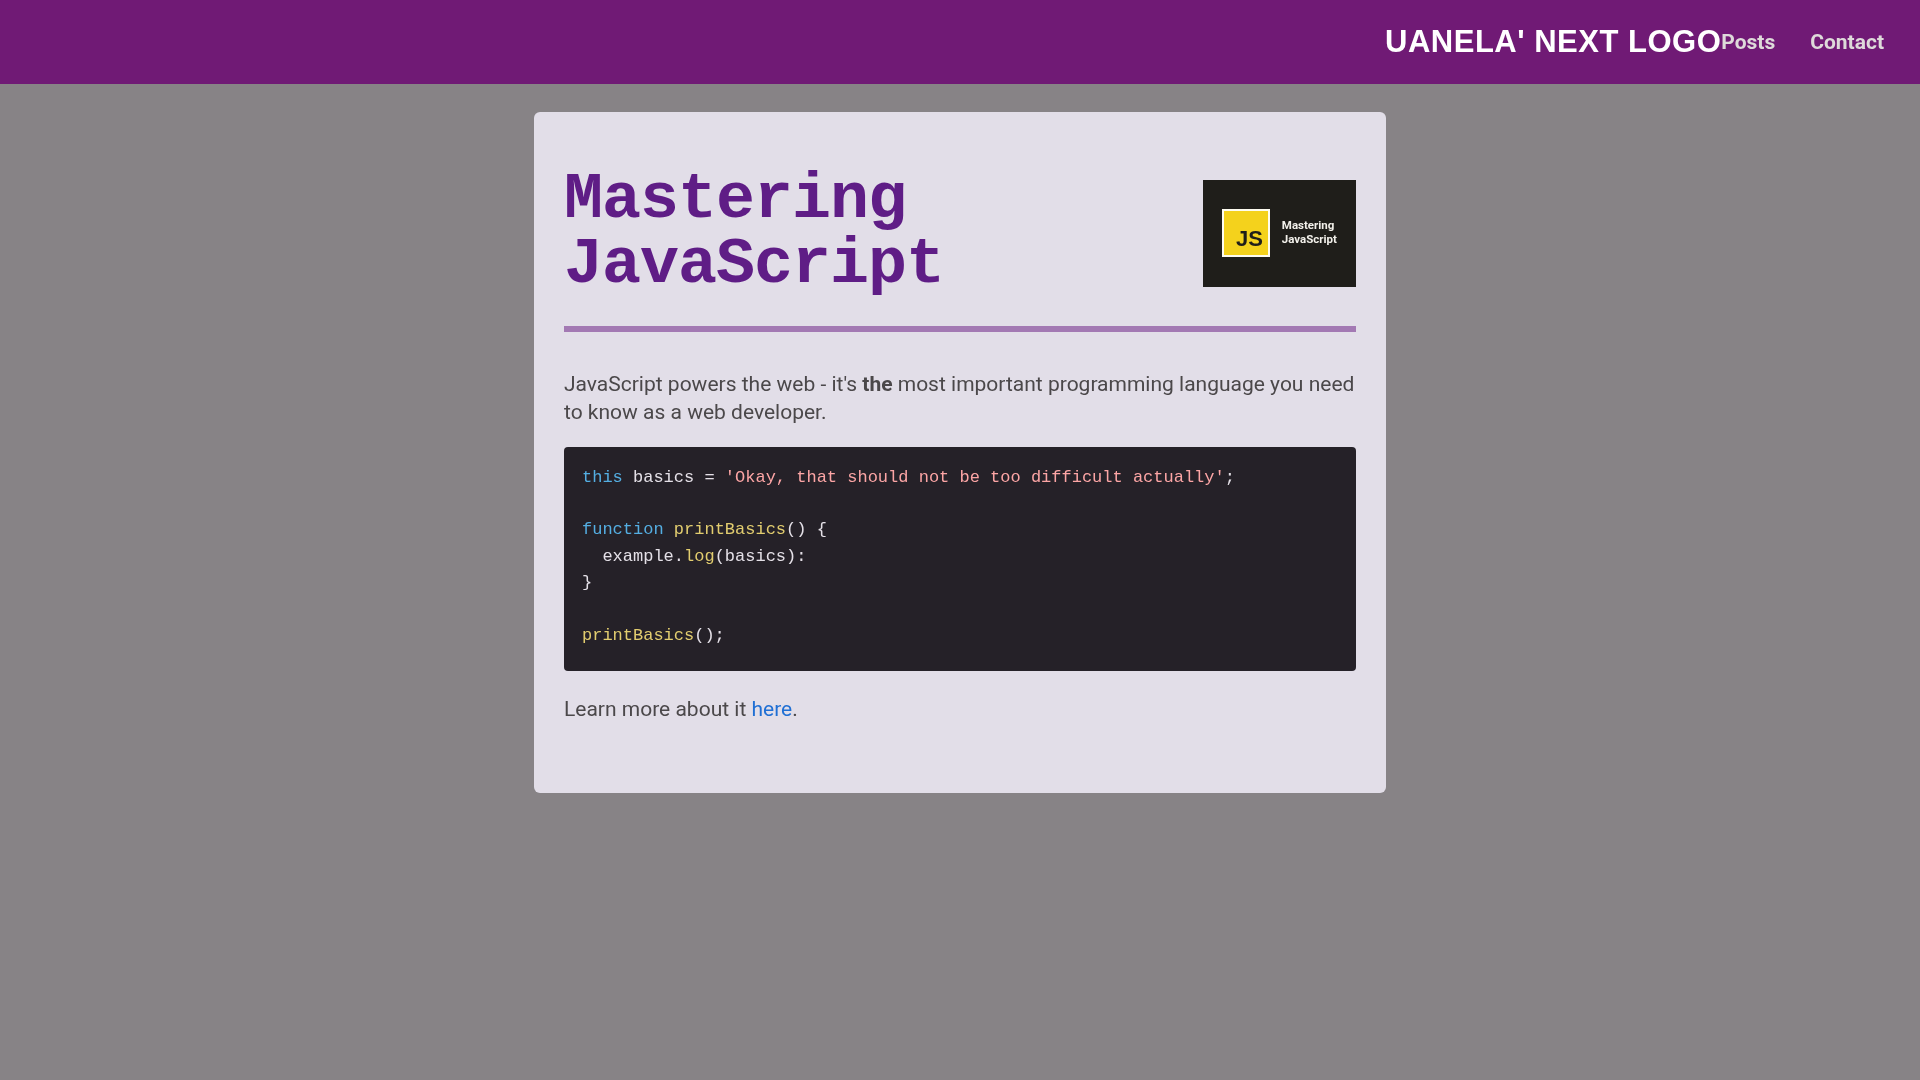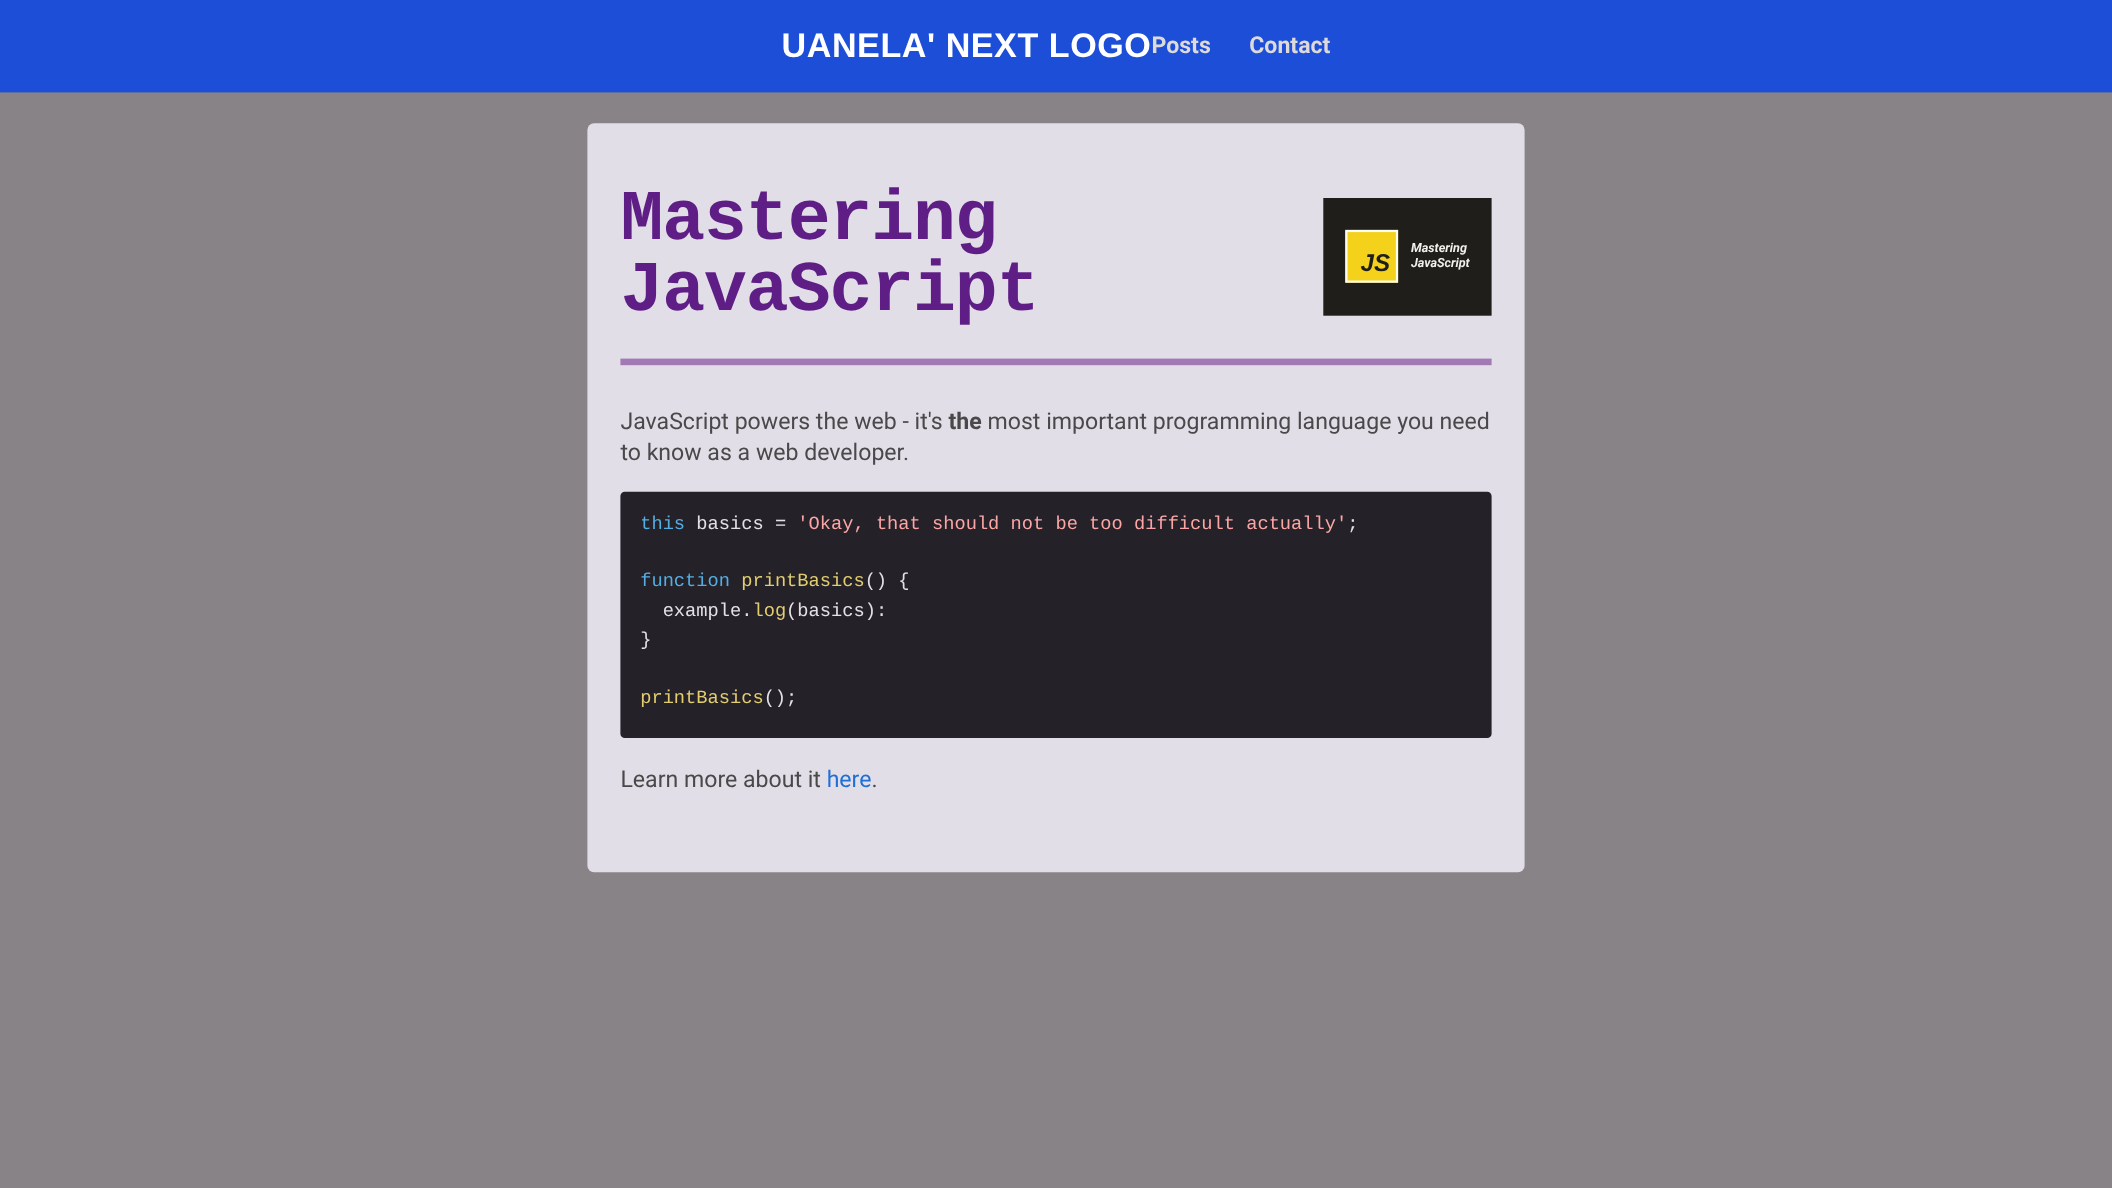--- a/index.html
+++ b/index.html
@@ -8,24 +8,24 @@
       box-sizing: border-box;
     }
 
     body {
       font-family: -apple-system, BlinkMacSystemFont, "Segoe UI", Roboto, "Helvetica Neue", Arial, sans-serif;
       background-color: #878386;
       min-height: 100vh;
     }
 
     header {
-      background-color: #1d4ed8;
+      background-color: #701a75;
       padding: 24px 36px;
       display: flex;
-      justify-content: center;
+      justify-content: flex-end;
       align-items: center;
     }
 
     .logo {
       color: #ffffff;
       font-family: "Arial Black", "Arial Narrow", Arial, sans-serif;
       font-weight: 900;
       font-size: 31px;
       letter-spacing: 0.5px;
       font-stretch: condensed;
@@ -74,21 +74,20 @@
 
     .thumb {
       width: 177px;
       height: 107px;
       background-color: #1f1e1a;
       display: flex;
       align-items: center;
       justify-content: center;
       gap: 12px;
       padding: 0 14px;
-      font-style: italic;
     }
 
     .js-badge {
       width: 48px;
       height: 48px;
       background-color: #f4d21c;
       border: 2px solid #fdfcf0;
       display: flex;
       align-items: flex-end;
       justify-content: flex-end;

